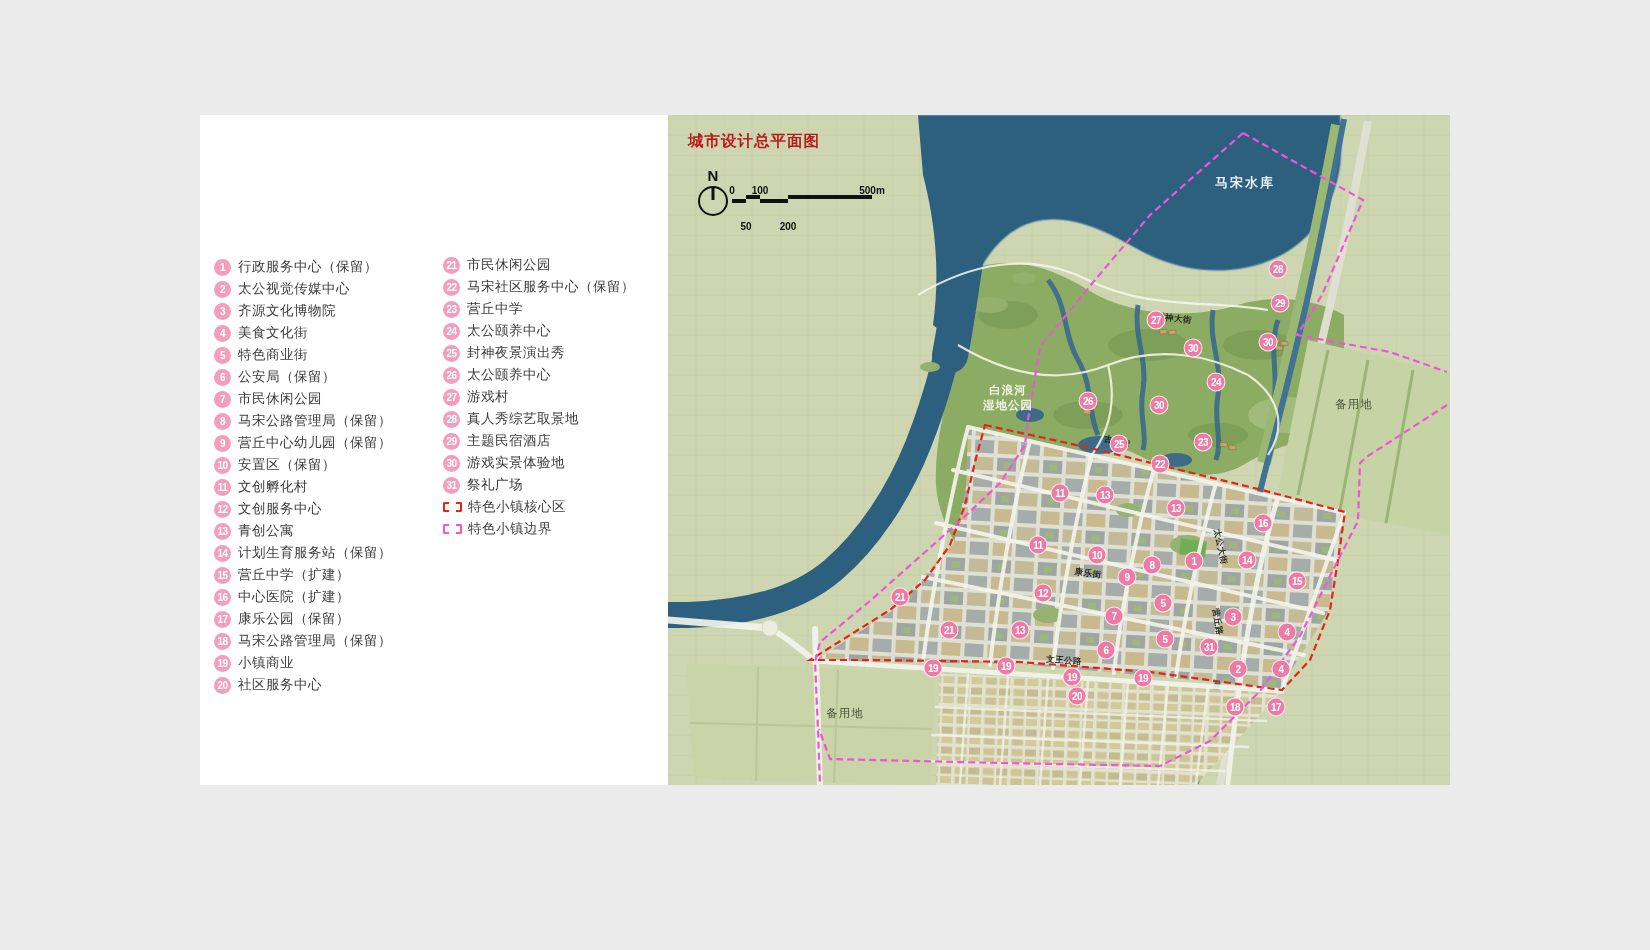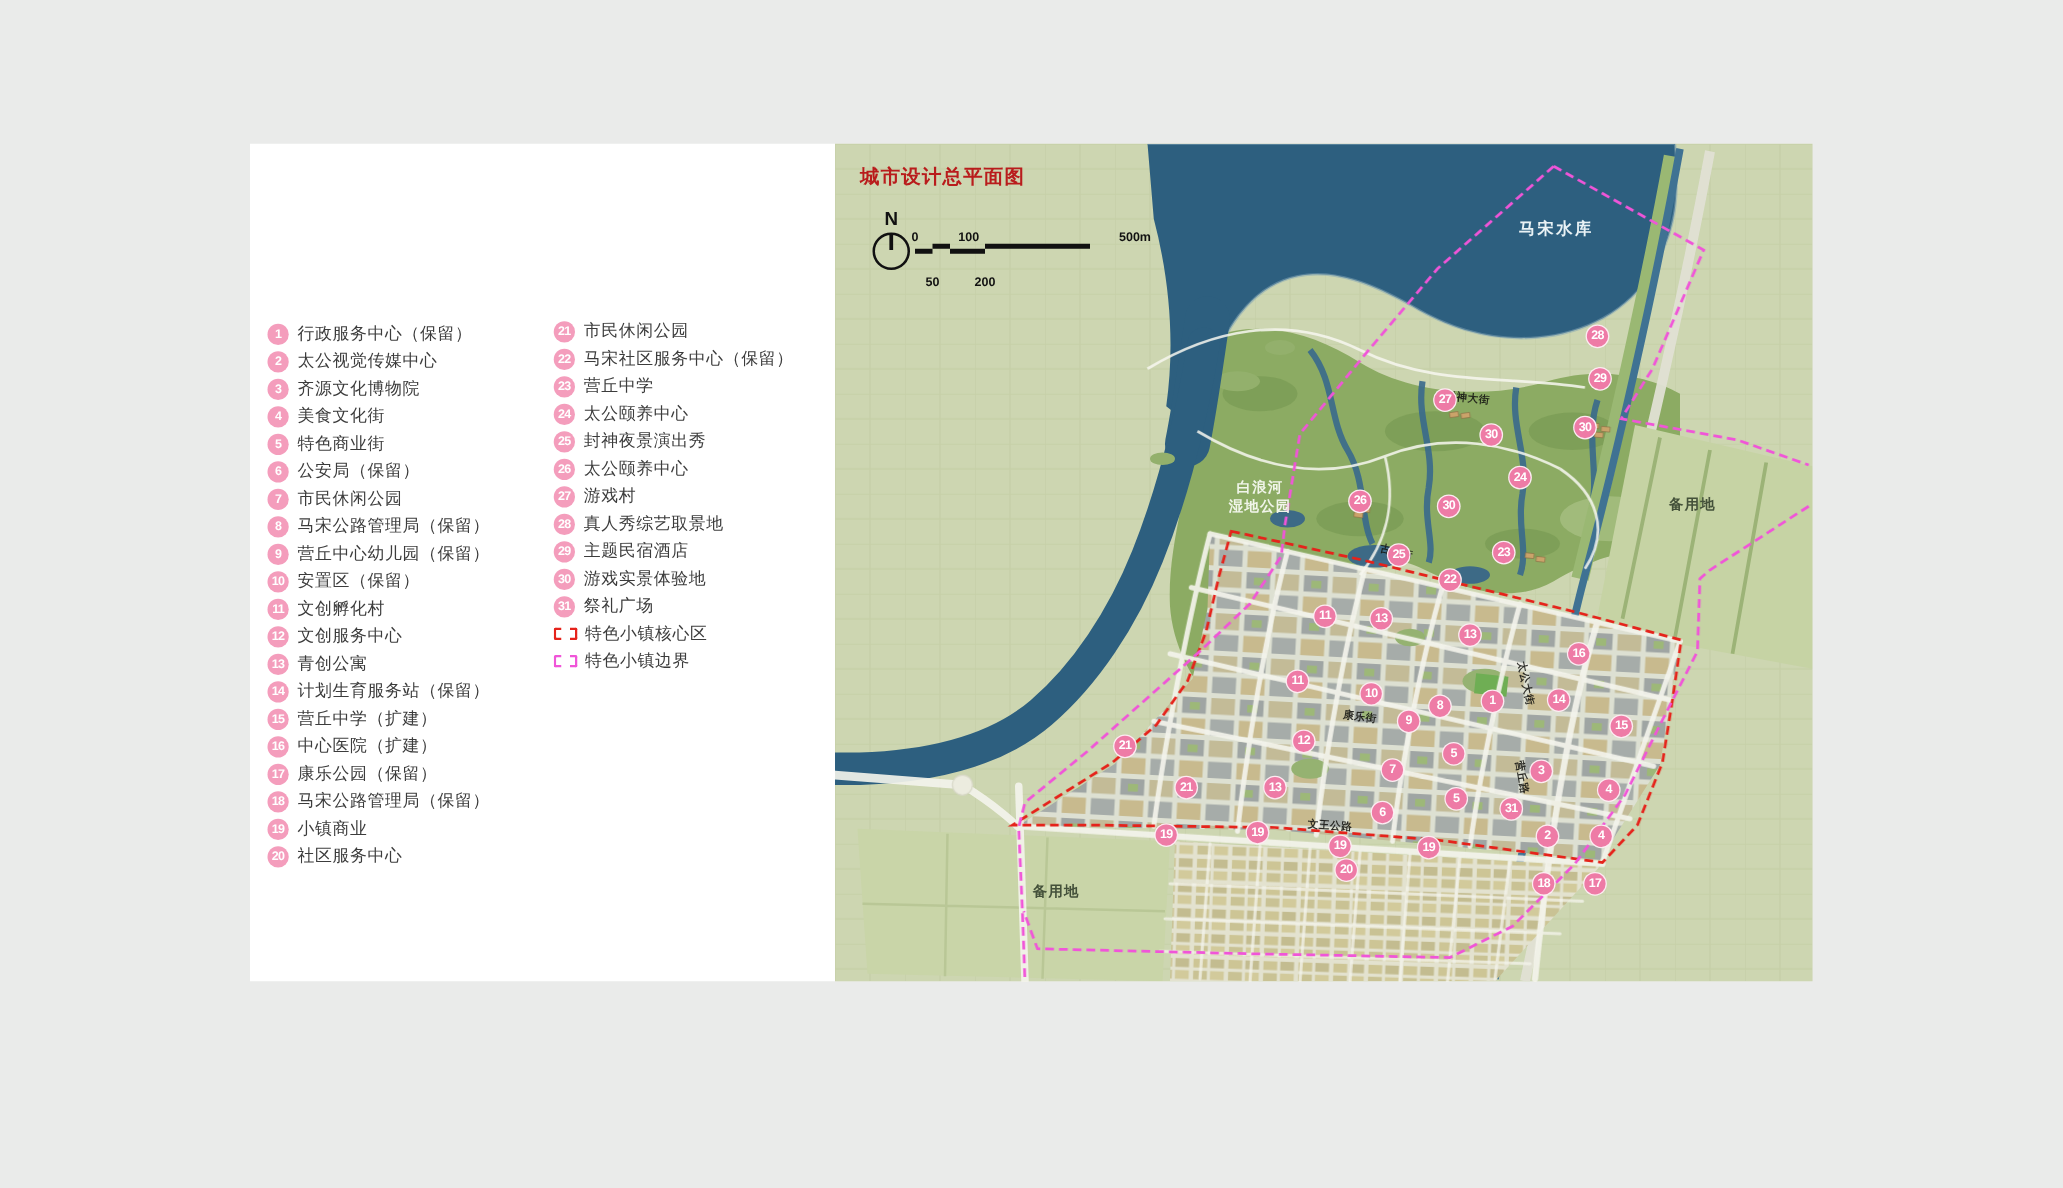--- a/index.html
+++ b/index.html
@@ -27,21 +27,21 @@
   .sblab{position:absolute;transform:translateX(-50%);font-weight:bold;}
   .sblab.top{top:0;}
   .sblab.bottom{top:36px;}
   #markers,#labels{position:absolute;left:0;top:0;width:782px;height:670px;}
   .mk{position:absolute;width:19px;height:19px;border-radius:50%;background:#ee7ba6;border:1px solid rgba(255,255,255,0.85);
       color:#fff;font-weight:bold;font-size:10px;display:flex;align-items:center;justify-content:center;
       transform:translate(-50%,-50%);letter-spacing:-0.5px;box-sizing:border-box;}
   .mlab{position:absolute;transform:translate(-50%,-50%);white-space:nowrap;}
   .mlab.water{color:#e9f2f5;font-weight:bold;font-size:13px;letter-spacing:2px;}
   .mlab.wetland{color:#f1f5ea;font-weight:bold;font-size:11.5px;letter-spacing:1px;}
-  .mlab.reserve{color:#44513a;font-weight:bold;font-size:11.5px;letter-spacing:1px;}
+  .mlab.reserve{color:#44513a;font-weight:normal;font-size:11.5px;letter-spacing:1px;}
   .mlab.road{color:#181814;font-weight:bold;font-size:8.5px;letter-spacing:0.5px;opacity:0.9;}
 </style>
 </head>
 <body>
 
 <div class="stage">
 
   <div class="panel-left">
     <div class="lcol" id="lcol1">
         <div class="lrow">
@@ -345,22 +345,22 @@
         <div class="north-needle"></div>
       </div>
     </div>
 
     <div class="scalebar" id="scalebar">
       <div class="sbseg" style="left:14px;top:10px;width:14px;"></div>
       <div class="sbseg" style="left:56px;top:10px;width:84px;"></div>
       <div class="sbseg" style="left:0;top:14px;width:14px;"></div>
       <div class="sbseg" style="left:28px;top:14px;width:28px;"></div>
     <div class="sblab top" style="left: 0px;">0</div>
-        <div class="sblab top" style="left: 28px; margin-left: 15px;">100</div>
-        <div class="sblab top" style="left: 140px; margin-left: 36px;">500m</div>
+        <div class="sblab top" style="left: 28px;">100</div>
+        <div class="sblab top" style="left: 140px;">500m</div>
         <div class="sblab bottom" style="left: 14px;">50</div>
         <div class="sblab bottom" style="left: 56px;">200</div>
       </div>
 
     <div id="labels">
         <div class="mlab water" style="left: 577px; top: 68px;">马宋水库</div>
         <div class="mlab wetland" style="left: 340px; top: 275px;">白浪河</div>
         <div class="mlab wetland" style="left: 340px; top: 290px;">湿地公园</div>
         <div class="mlab reserve" style="left: 686px; top: 289px;">备用地</div>
         <div class="mlab reserve" style="left: 177px; top: 598px;">备用地</div>

